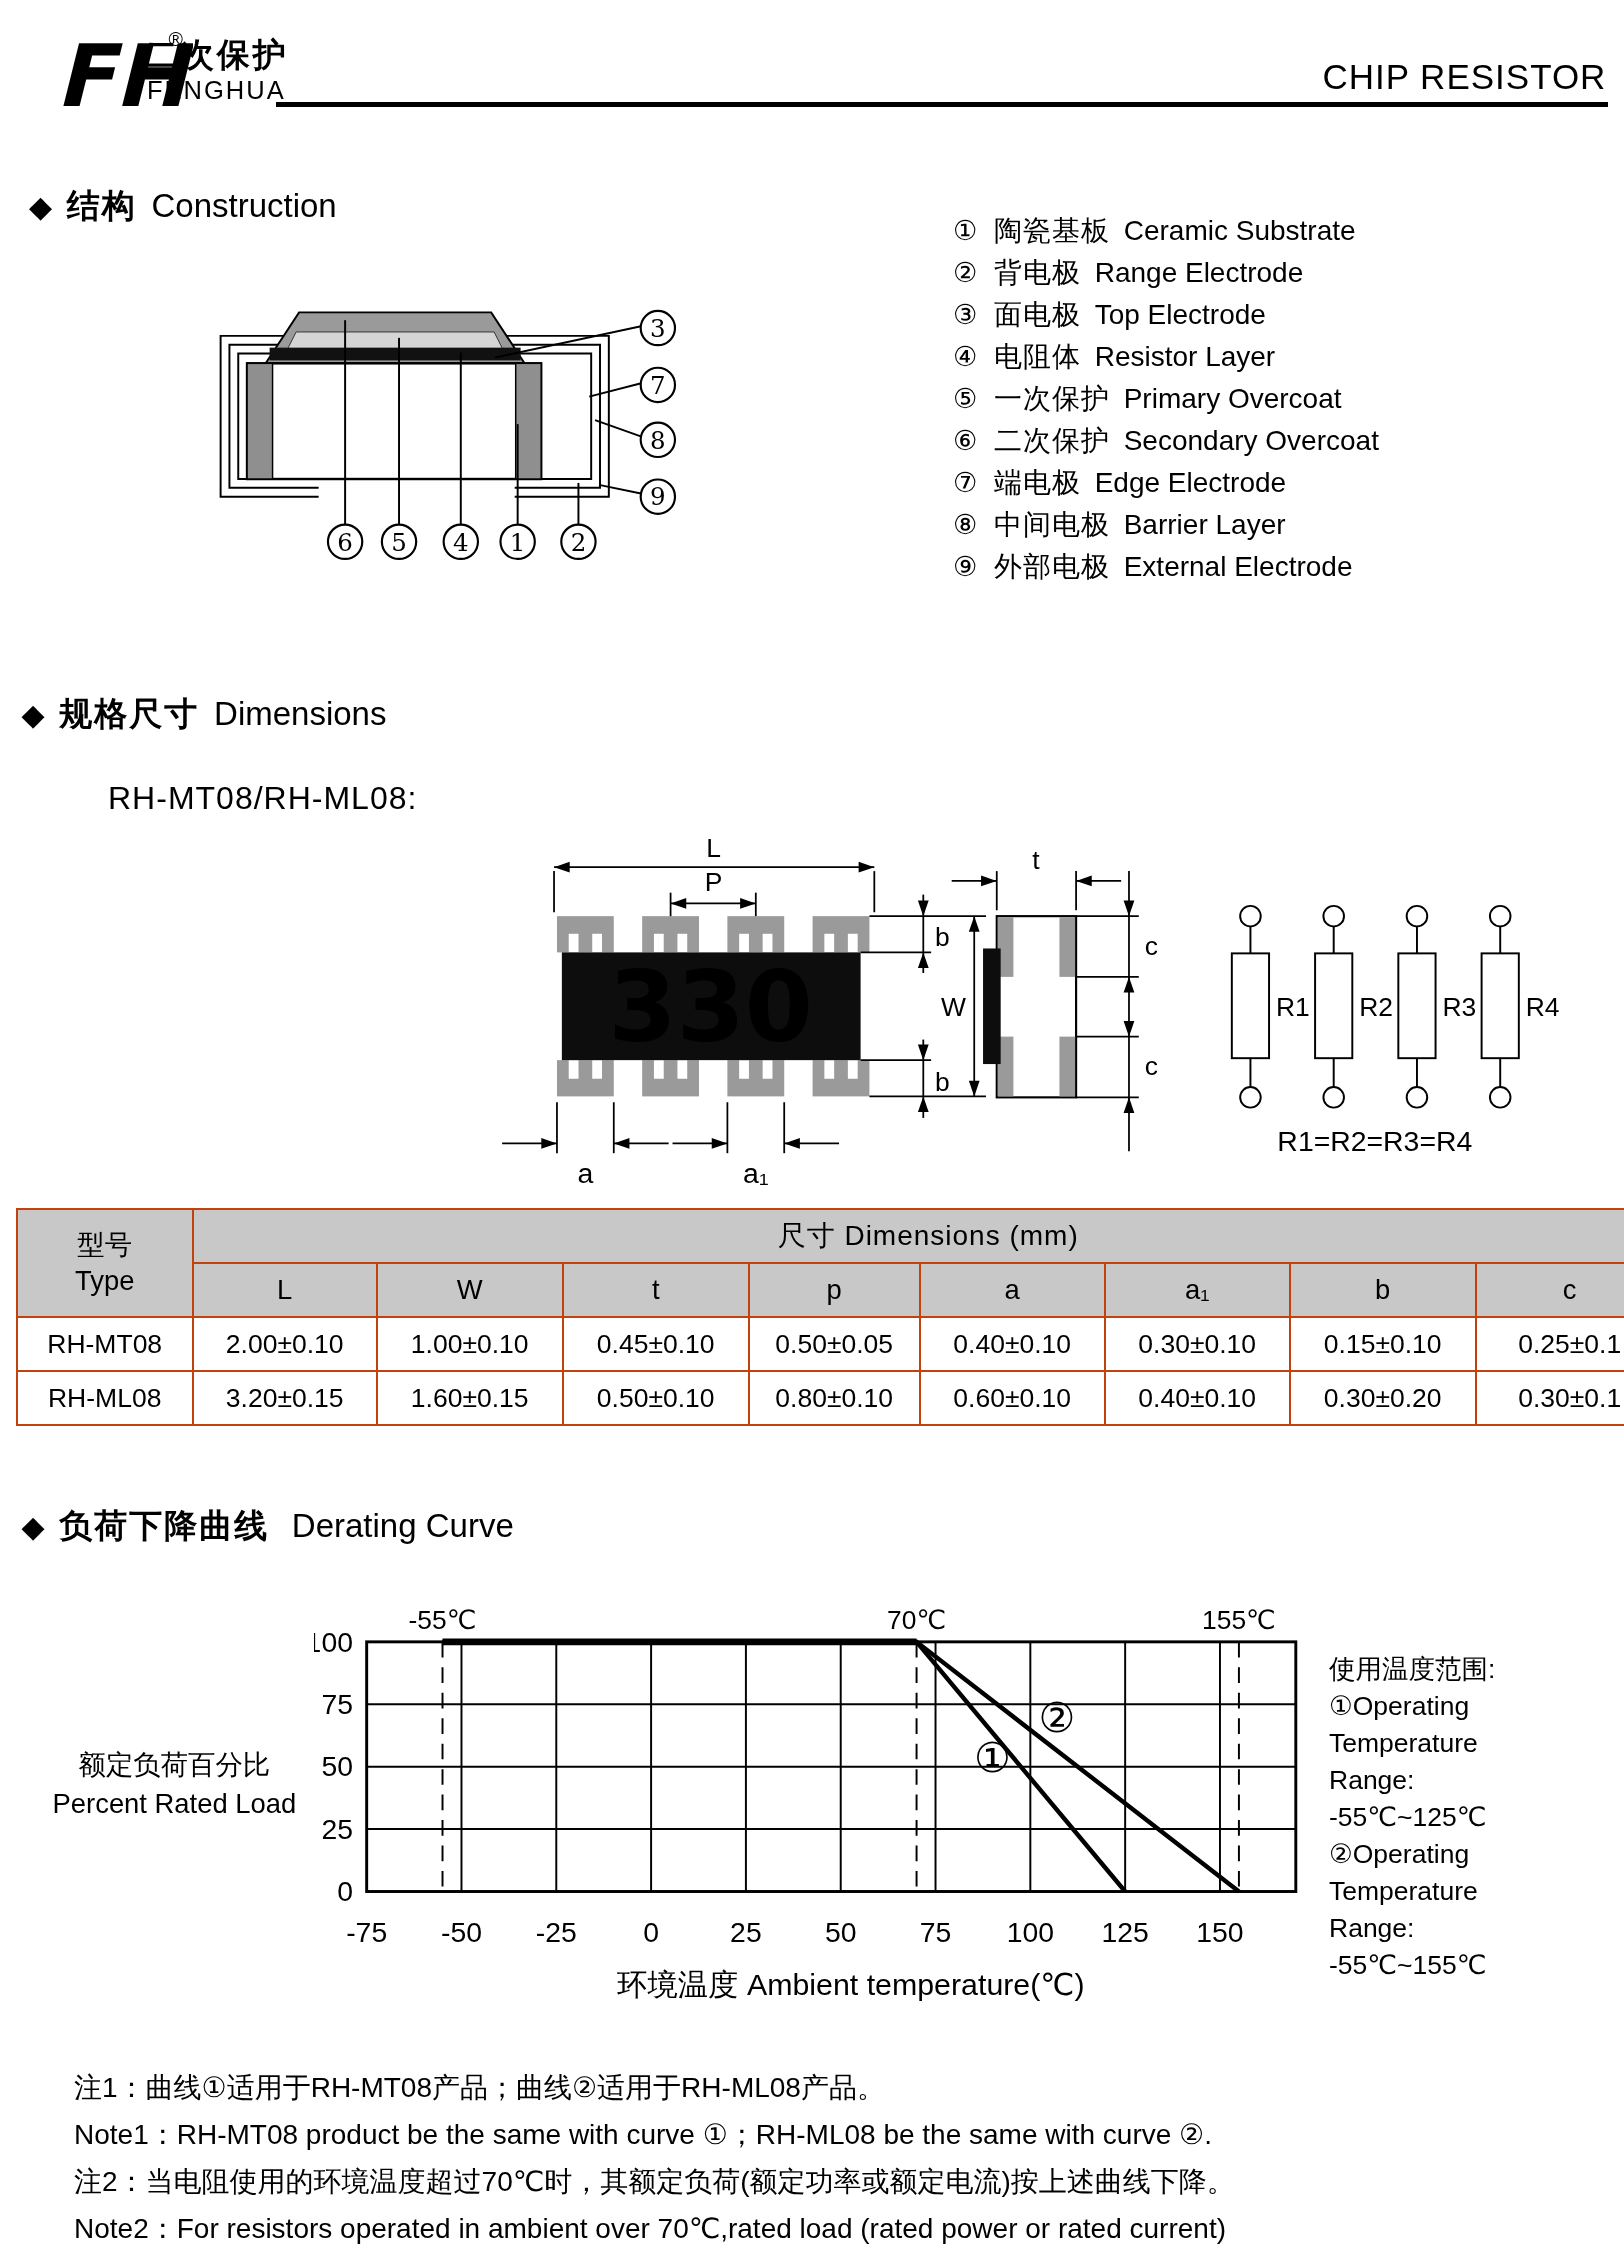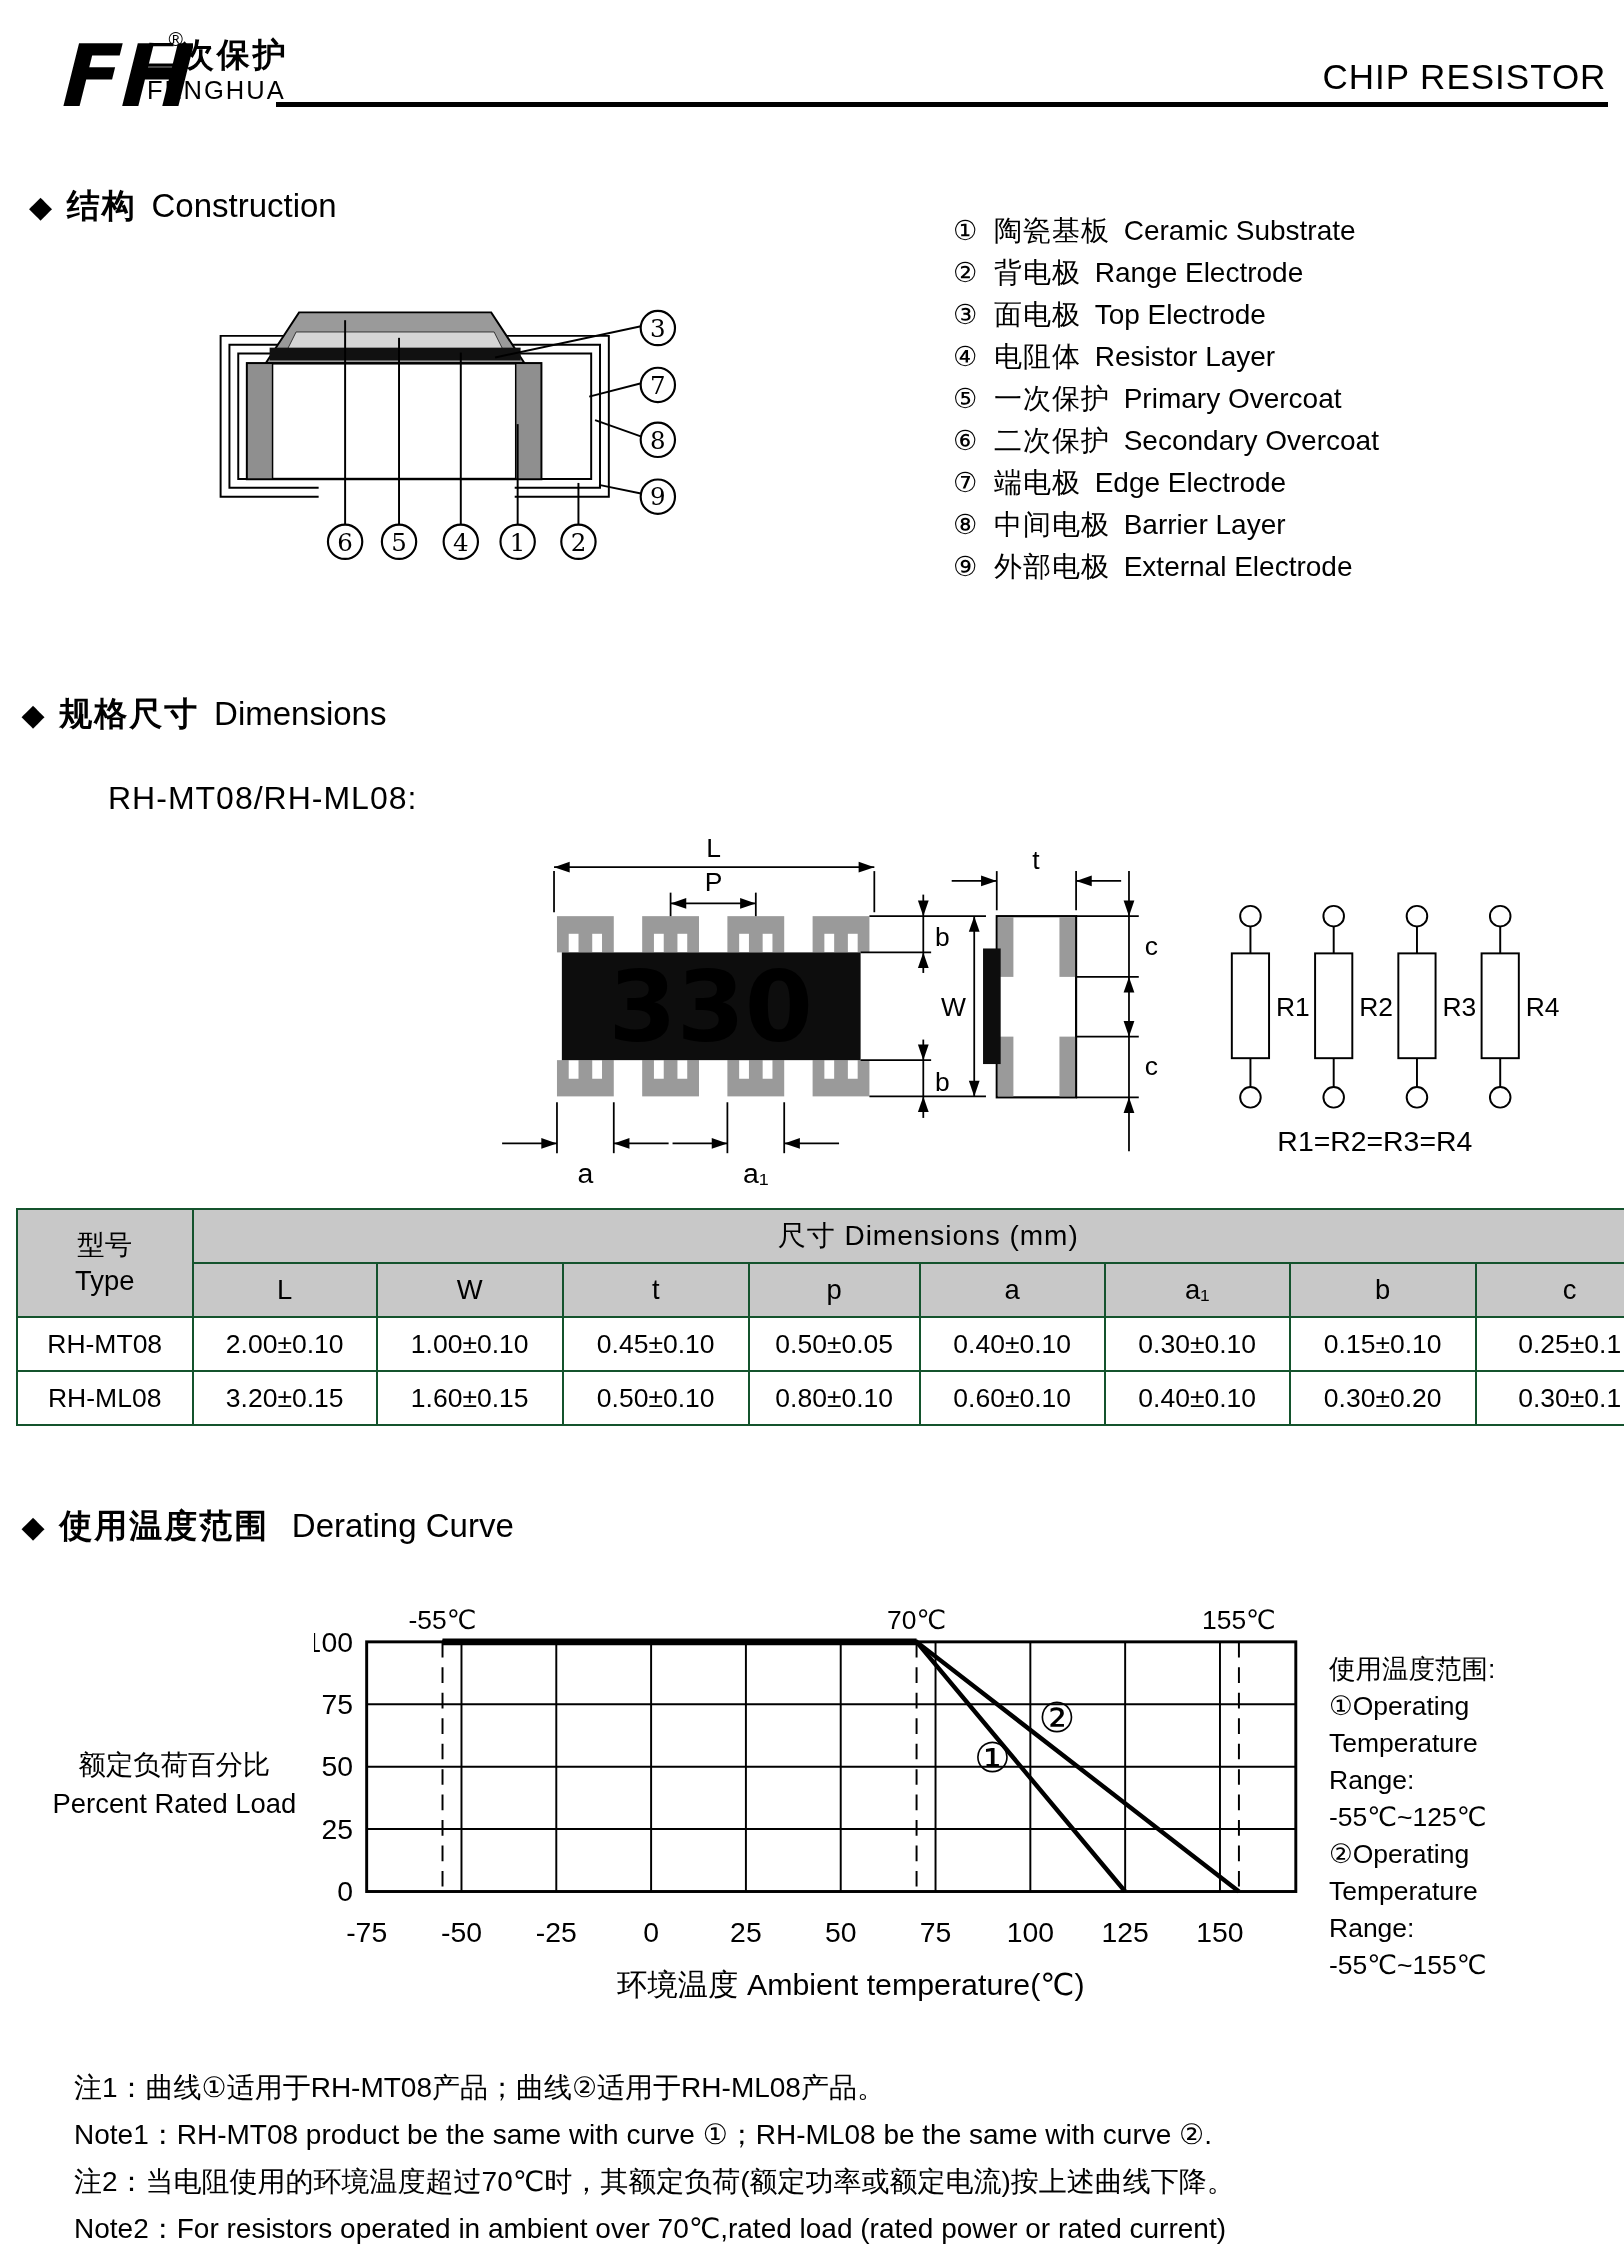--- a/index.html
+++ b/index.html
@@ -22,21 +22,21 @@
   
   .legend-item{display:flex;align-items:center;height:42px;font-size:28px;}
   .legend-item .num{width:41px;font-size:27.4px;}
   .legend-item .cn{margin-right:13.7px;letter-spacing:1px;}
 
   .subtitle{font-size:32px;letter-spacing:1px;}
 
   
   .tbl-wrap{overflow:hidden;width:1608px;}
   table.dims{border-collapse:collapse;table-layout:fixed;width:1649px;border:2.9px solid #000;}
-  table.dims th,table.dims td{border:2px solid #14532d;text-align:center;vertical-align:middle;padding:0;}
+  table.dims th,table.dims td{border:2px solid #c2410c;text-align:center;vertical-align:middle;padding:0;}
   table.dims th{background:#c8c8c8;font-weight:normal;}
   .th-type{font-size:27.4px;line-height:1.3;}
   .th-dims{font-size:28px;letter-spacing:1px;}
   .th-col{font-size:27.4px;}
   td.cell,td.type-cell{font-size:26.5px;background:#fff;}
 
   
   .ylab{ text-align:center;font-size:27.4px;line-height:39px;}
   .range-note div{font-size:26.5px;line-height:37px;}
   .notes div{font-size:28px;line-height:47px;white-space:nowrap;}
@@ -371,21 +371,21 @@
         <td class="cell">0.40±0.10</td>
         <td class="cell">0.30±0.20</td>
         <td class="cell">0.30±0.1</td>
       </tr>
     </tbody>
       </table>
   </div>
 
   <div class="abs sec-head" style="left:21.6px;top:1504px;">
     <span class="bullet">◆</span>
-    <span class="cn">使用温度范围</span>
+    <span class="cn">负荷下降曲线</span>
     <span class="en" style="margin-left:7.8px;">Derating Curve</span>
   </div>
 
   <div class="abs ylab" style="left:27.4px;top:1745px;width:294px;">
     <div>额定负荷百分比</div>
     <div>Percent Rated Load</div>
   </div>
 
   <svg id="derating-svg" class="abs" style="left:314px;top:1588px;" width="1010" height="421" viewBox="0 0 1030 430">
       <line x1="149.83673469387753" y1="55" x2="149.83673469387753" y2="310" stroke="#000" stroke-width="2"></line>

